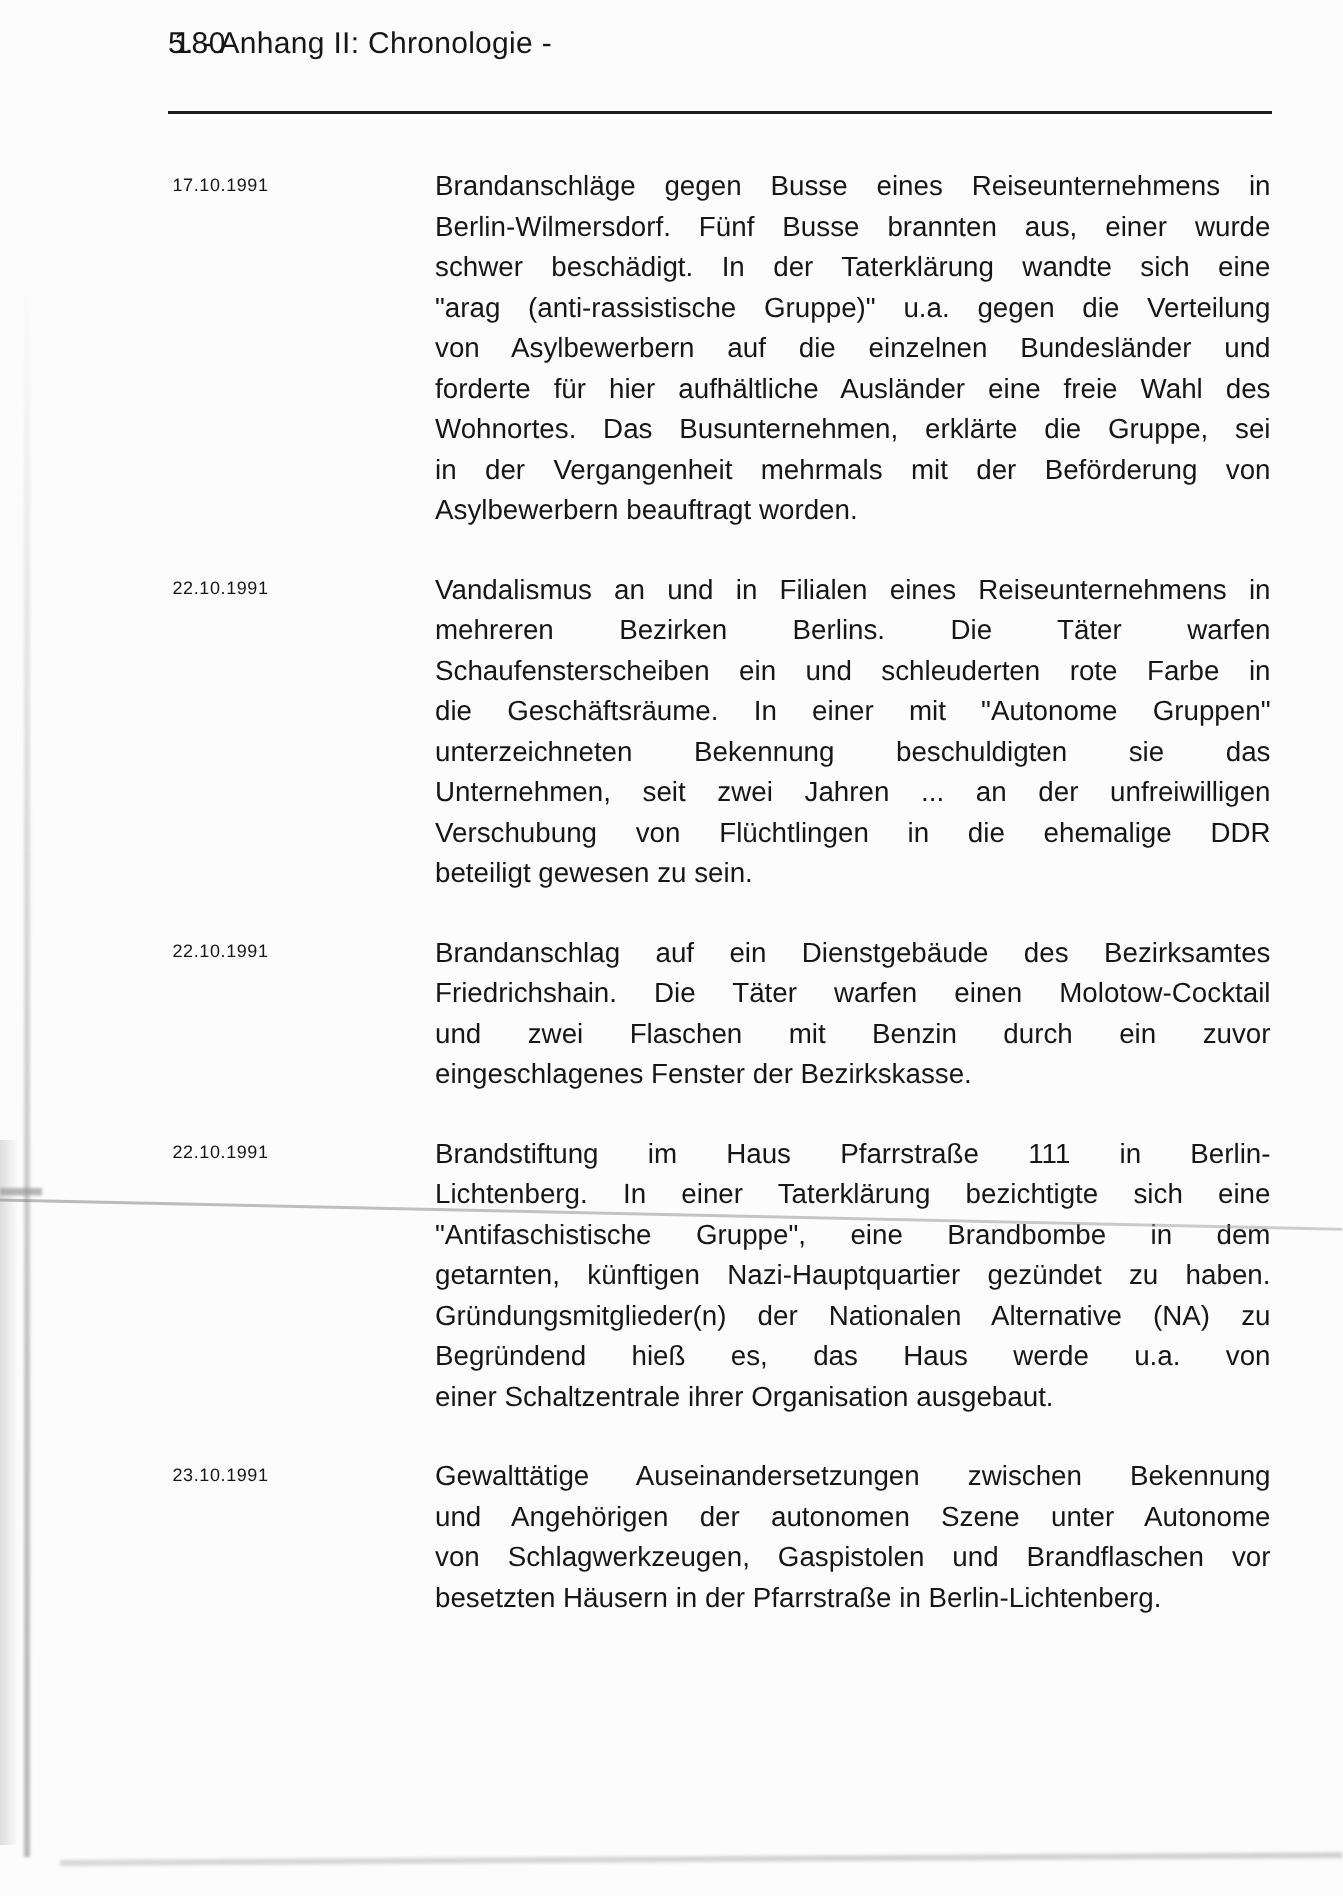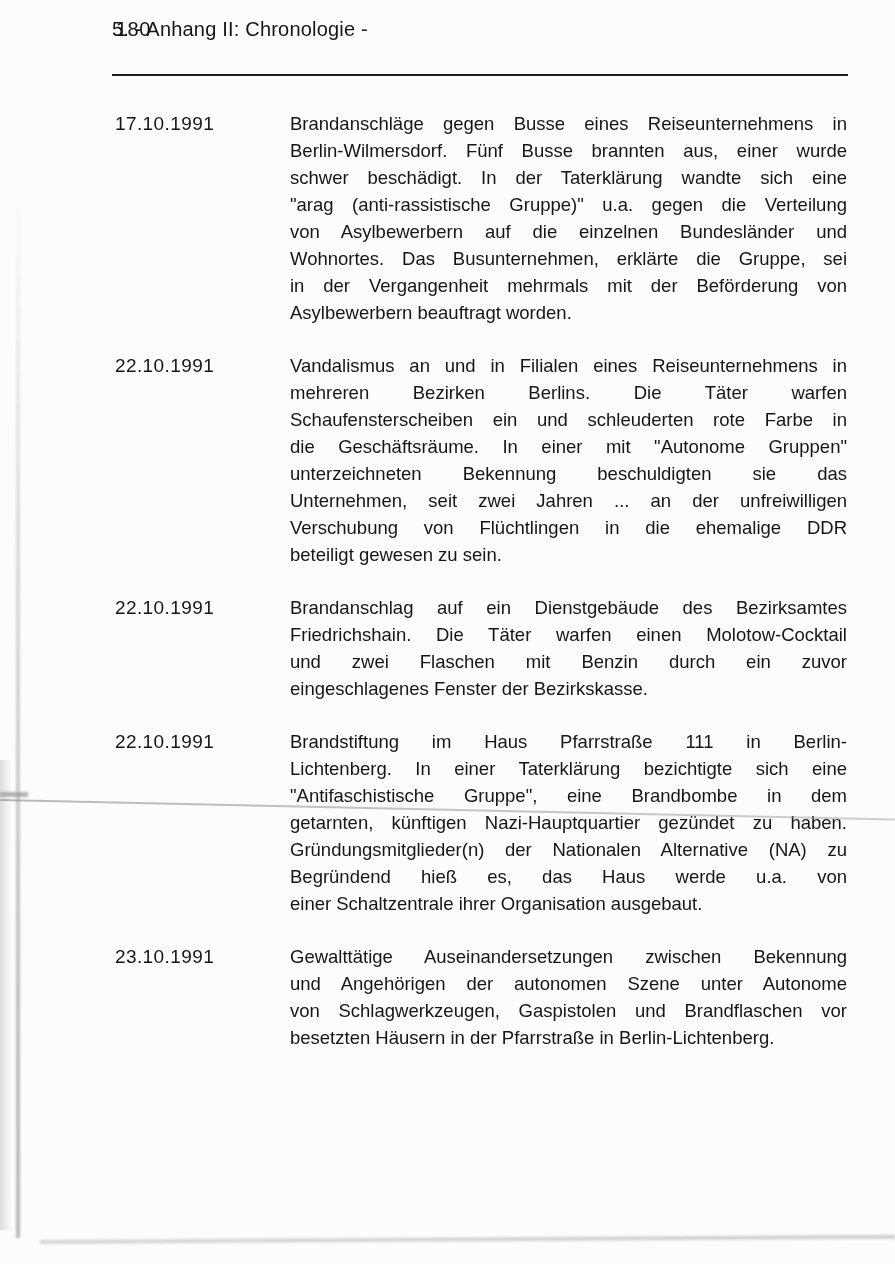--- a/index.html
+++ b/index.html
@@ -12,21 +12,21 @@
     position: relative;
     overflow: hidden;
   }
   .page-header { position: absolute; top: 18px; left: 112px; width: 736px; height: 28px; }
   .page-num { position: absolute; left: 4px; top: 0; font-size: 20px; letter-spacing: 0.5px; }
   .header-title { position: absolute; left: 0; right: 0; top: 0; text-align: left; font-size: 20px; letter-spacing: 0.2px; }
   .header-rule { position: absolute; top: 74px; left: 112px; width: 736px; height: 2px; background: #1d1d1d; }
 
   .entries { position: absolute; top: 110px; left: 115px; width: 732px; }
   .entry { display: flex; margin-bottom: 26px; }
-  .entry-date { width: 175px; flex: none; font-size: 19px; line-height: 27px; letter-spacing: 0.4px; }
+  .entry-date { width: 175px; flex: none; font-size: 12px; line-height: 27px; letter-spacing: 0.4px; }
   .entry-body { width: 557px; font-size: 18.5px; line-height: 27px; }
   .tl { text-align: justify; text-align-last: justify; }
   .tl.last { text-align: justify; text-align-last: left; }
   .it { }
 
   
   .scan-vline {
     position: absolute; left: 16px; top: 180px; width: 4px; height: 1058px;
     background: linear-gradient(to bottom,
       rgba(170,170,170,0) 0%,
@@ -67,20 +67,21 @@
 
 <div class="entries">
     <div class="entry">
       <div class="entry-date">17.10.1991</div>
       <div class="entry-body">
         <div class="tl"><span>Brandanschläge gegen Busse eines Reiseunternehmens in</span></div>
         <div class="tl"><span>Berlin-Wilmersdorf. Fünf Busse brannten aus, einer wurde</span></div>
         <div class="tl"><span>schwer beschädigt. In der Taterklärung wandte sich eine</span></div>
         <div class="tl"><span>"arag (anti-rassistische Gruppe)" u.a. gegen die Verteilung</span></div>
         <div class="tl"><span>von Asylbewerbern auf die einzelnen Bundesländer und</span></div>
+        <div class="tl"><span>forderte für hier aufhältliche Ausländer eine freie Wahl des</span></div>
         <div class="tl"><span>Wohnortes. Das Busunternehmen, erklärte die Gruppe, sei</span></div>
         <div class="tl"><span>in der Vergangenheit mehrmals mit der Beförderung von</span></div>
         <div class="tl last"><span>Asylbewerbern beauftragt worden.</span></div>
       </div>
     </div>
     <div class="entry">
       <div class="entry-date">22.10.1991</div>
       <div class="entry-body">
         <div class="tl"><span>Vandalismus an und in Filialen eines Reiseunternehmens in</span></div>
         <div class="tl"><span>mehreren Bezirken Berlins. Die Täter warfen</span></div>

